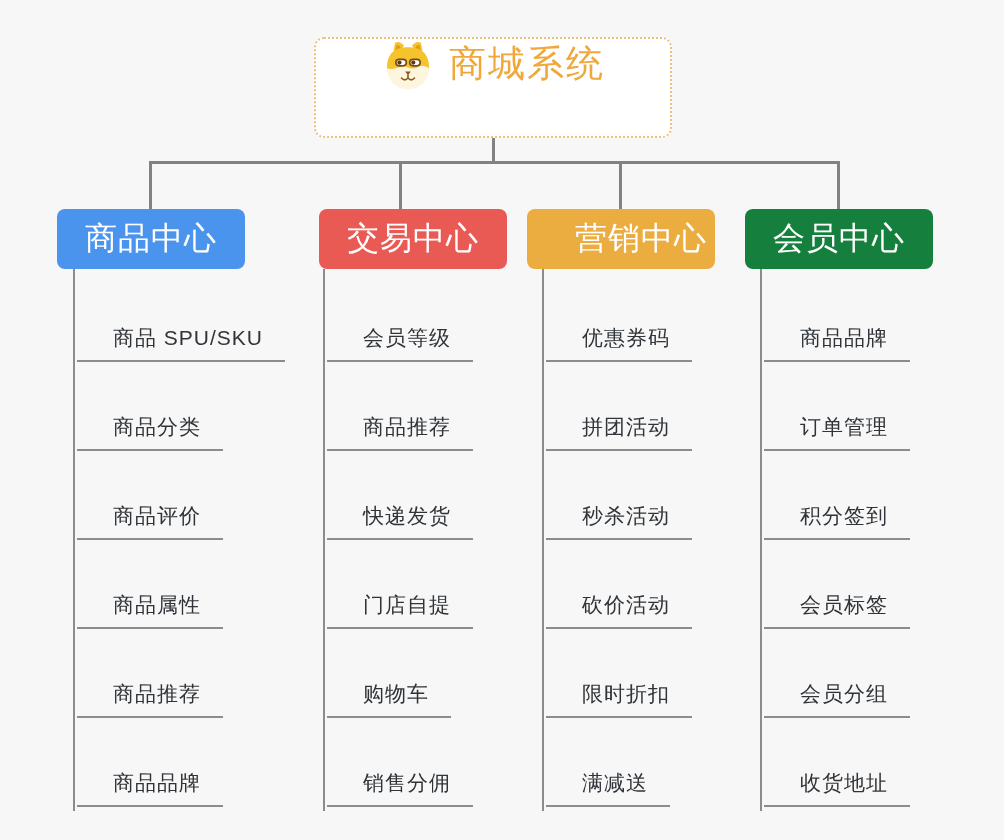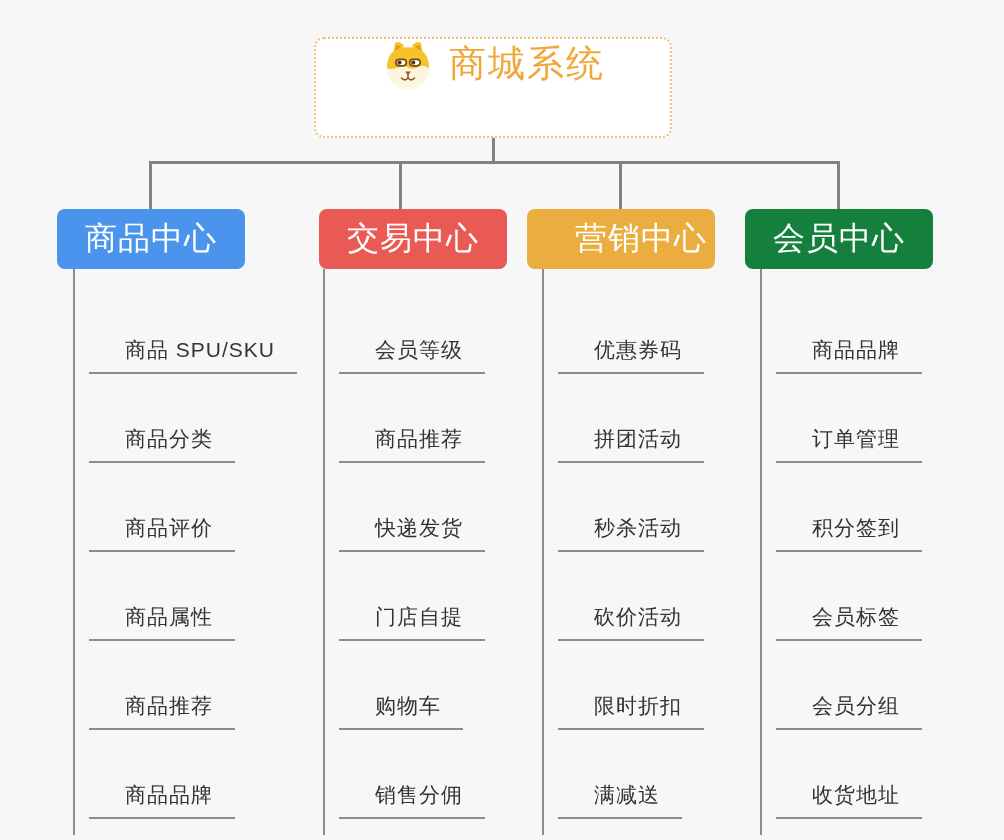--- a/index.html
+++ b/index.html
@@ -21,21 +21,21 @@
 
   
   .hdr{
     position:absolute;top:209px;width:188px;height:60px;border-radius:8px;
     color:#ffffff;font-size:32px;letter-spacing:1px;
     display:flex;align-items:center;justify-content:center;box-sizing:border-box;
   }
 
   
   .items{
-    position:absolute;top:269px;margin:0;padding:16px;list-style:none;
+    position:absolute;top:269px;margin:0;padding:4px;list-style:none;
     border-left:2px solid #8c8c8c;
   }
   .leaf{height:89px;display:flex;align-items:flex-end;}
   .leaf-label{
     display:inline-block;white-space:nowrap;margin-left:-2px;
     padding:0 22px 8px 36px;border-bottom:2px solid #8c8c8c;
     font-size:21px;letter-spacing:1px;color:#303438;
   }
 </style>
 </head>

